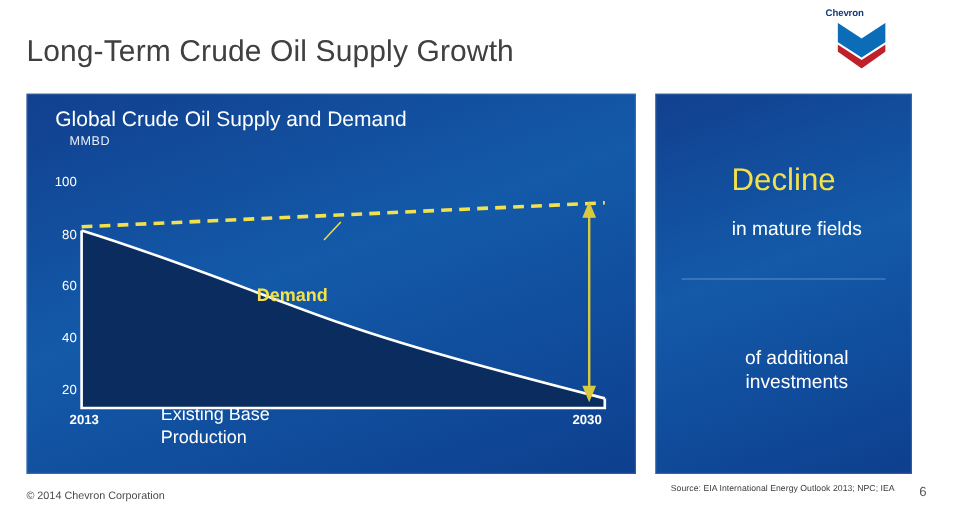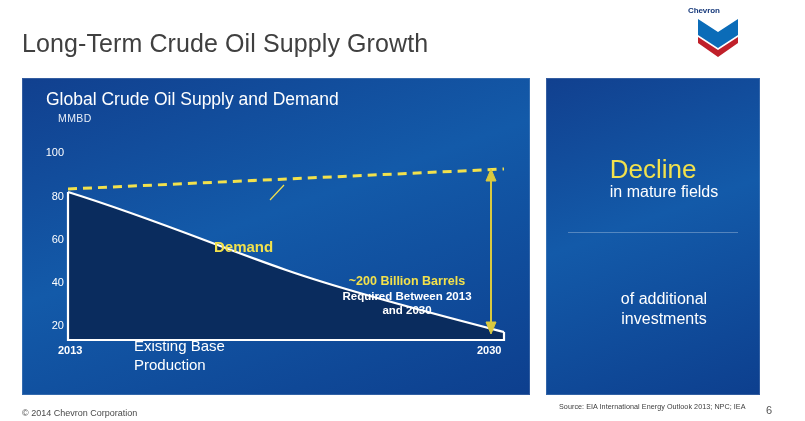--- a/index.html
+++ b/index.html
@@ -127,34 +127,29 @@
 
     <g stroke="#d9c93f" fill="#d9c93f">
       <line x1="469" y1="98" x2="469" y2="249" stroke-width="2"></line>
       <polygon points="469,91 464,103 474,103"></polygon>
       <polygon points="469,256 464,244 474,244"></polygon>
     </g>
   </svg>
 
   <div class="demand-label">Demand</div>
 
-  <div class="annot">
-    <span class="a1">~200 Billion Barrels</span>
-    <span class="a2">Required Between 2013</span>
-    <span class="a2">and 2030</span>
-  </div>
 
   <div class="base-label">
     <div>Existing Base</div>
     <div>Production</div>
   </div>
 </div>
 
 <div class="panel" id="right-panel">
-  <div class="rp-big" style="top:76px;text-align:center;">Decline</div>
+  <div class="rp-big" style="top:56px;text-align:center;">Decline</div>
   <div class="rp-sub" style="top:104px;">in mature fields</div>
 
   <div id="rp-divider"></div>
 
   <div class="rp-sub" style="top:211px;">of additional</div>
   <div class="rp-sub" style="top:231px;">investments</div>
 </div>
 
 <div class="copyright">© 2014 Chevron Corporation</div>
 <div class="source">Source: EIA International Energy Outlook 2013; NPC; IEA</div>

